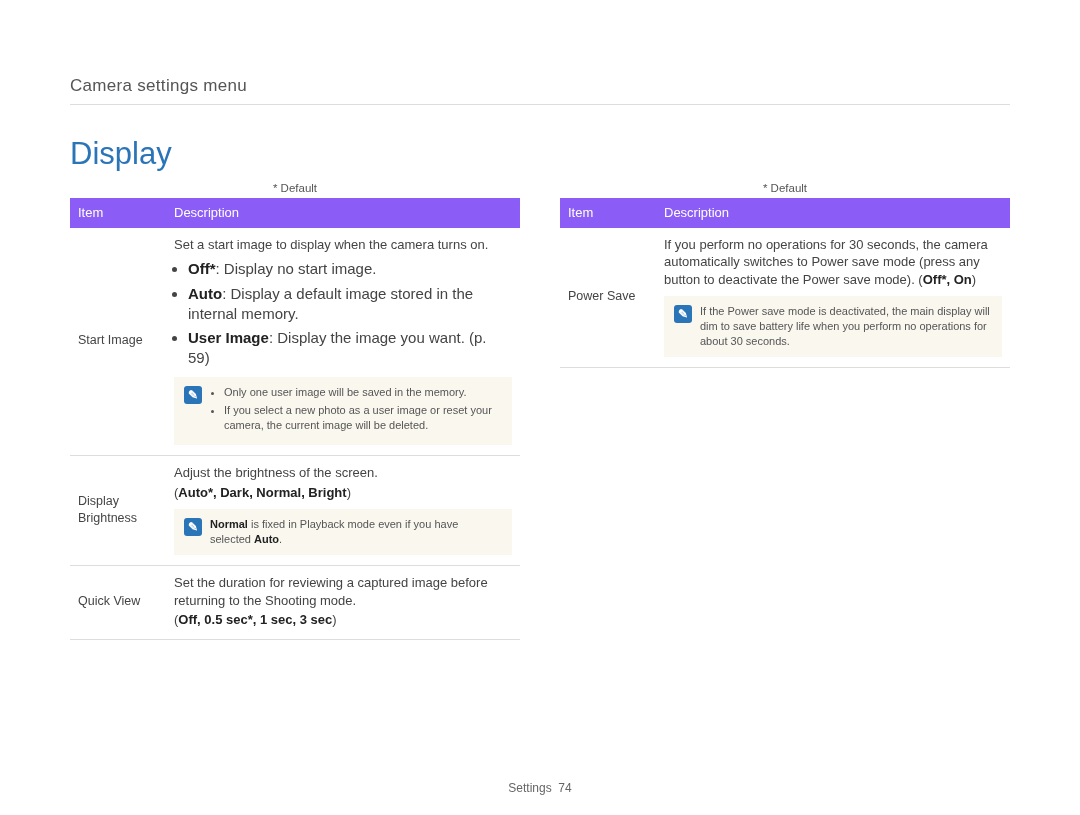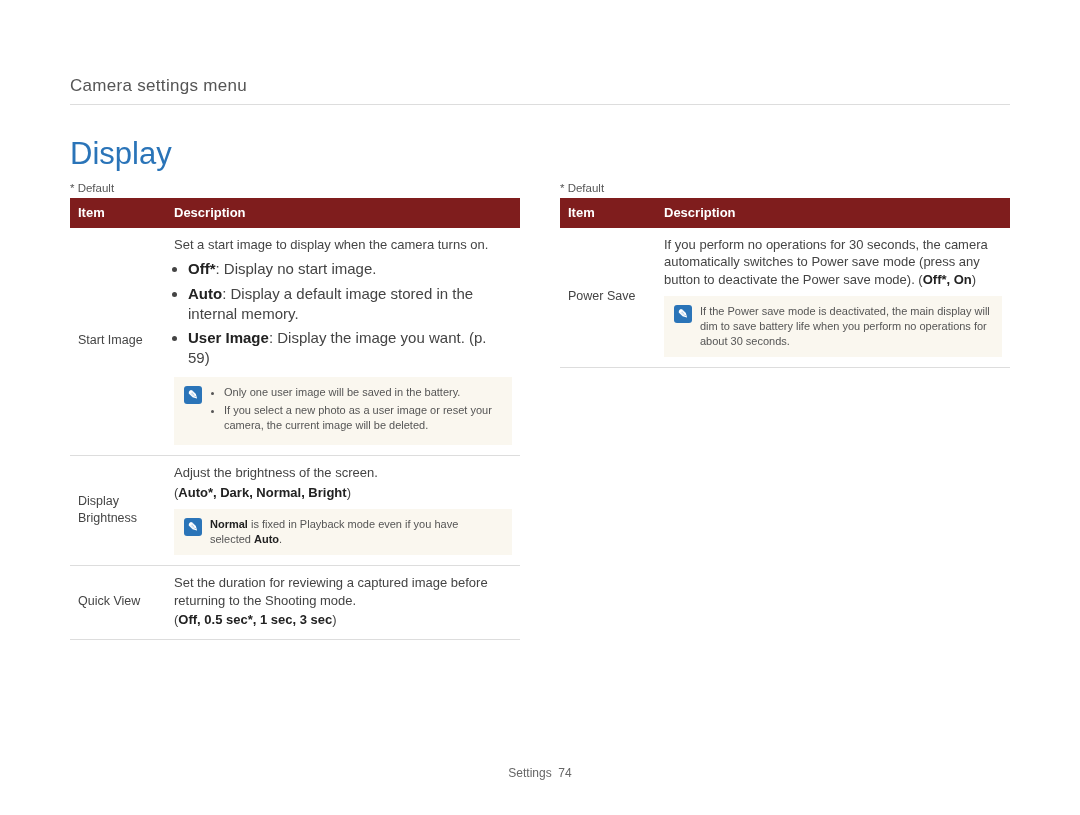--- a/index.html
+++ b/index.html
@@ -36,34 +36,34 @@
   .columns {
     display: flex;
     gap: 40px;
   }
   .col {
     flex: 1;
   }
   .default-label {
     font-size: 11.5px;
     color: #555;
-    text-align: left;
+    text-align: center;
     margin-bottom: 2px;
   }
   table.settings {
     width: 100%;
     border-collapse: collapse;
     table-layout: fixed;
   }
   table.settings col.item-col { width: 96px; }
   table.settings th {
-    background: #7f1d1d;
+    background: #8b5cf6;
     color: #fff;
     text-align: left;
-    font-weight: 700;
+    font-weight: 400;
     font-size: 13px;
     padding: 6px 8px;
     border: none;
   }
   table.settings td {
     padding: 8px 8px 10px 8px;
     border-bottom: 1px solid #ddd;
     vertical-align: top;
     font-size: 13px;
     color: #444;
@@ -106,21 +106,21 @@
     color: #fff;
     display: flex;
     align-items: center;
     justify-content: center;
     font-size: 12px;
     font-weight: bold;
     margin-top: 1px;
   }
   .footer {
     position: absolute;
-    bottom: 34px;
+    bottom: 19px;
     left: 0;
     width: 100%;
     text-align: center;
     font-size: 12px;
     color: #666;
   }
 </style>
 </head>
 <body>
 
@@ -151,21 +151,21 @@
           <td>
             <div>Set a start image to display when the camera turns on.</div>
             <ul class="opts">
               <li><span class="bold">Off*</span><span>: Display no start image.</span></li>
               <li><span class="bold">Auto</span><span>: Display a default image stored in the internal memory.</span></li>
               <li><span class="bold">User Image</span><span>: Display the image you want. (p. 59)</span></li>
             </ul>
             <div class="note-box">
               <div class="note-icon">✎</div>
               <ul>
-                <li>Only one user image will be saved in the battery.</li>
+                <li>Only one user image will be saved in the memory.</li>
                 <li>If you select a new photo as a user image or reset your camera, the current image will be deleted.</li>
               </ul>
             </div>
           </td>
         </tr>
 
         <tr>
           <td class="item-cell">Display Brightness</td>
           <td>
             <div>Adjust the brightness of the screen.</div>

